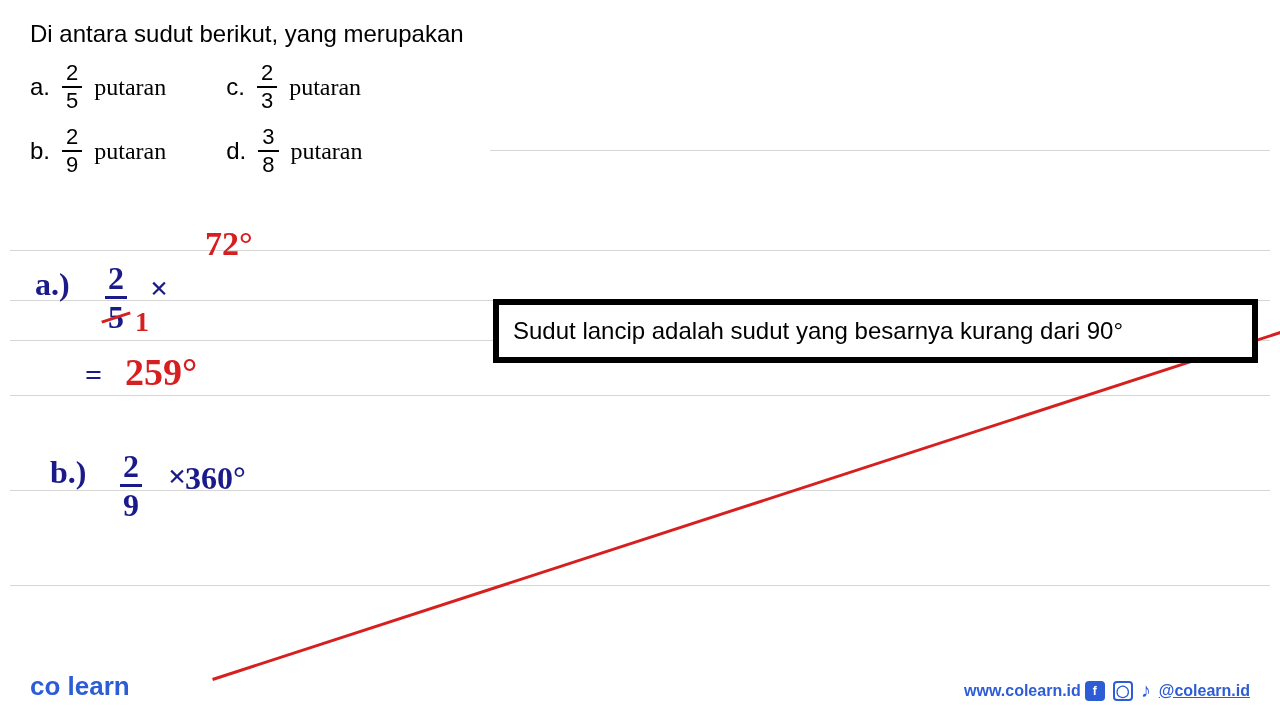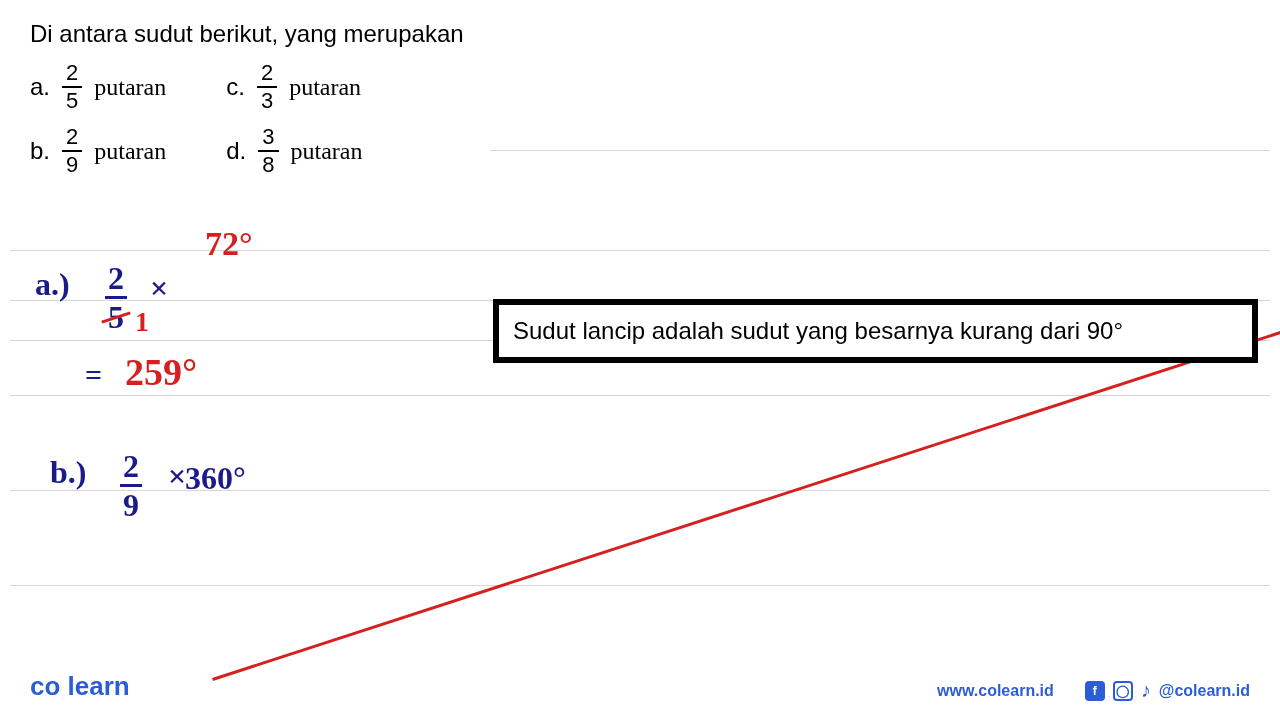--- a/index.html
+++ b/index.html
@@ -115,21 +115,21 @@
     }
     .logo .co {
       color: #2d5dd6;
     }
     .logo .learn {
       color: #2d5dd6;
     }
     .footer-right {
       display: flex;
       align-items: center;
-      gap: 31px;
+      gap: 4px;
       margin-top: 12px;
     }
     .website {
       color: #2d5dd6;
       font-size: 16px;
       font-weight: bold;
     }
     .social {
       display: flex;
       align-items: center;
@@ -144,20 +144,21 @@
       align-items: center;
       justify-content: center;
       color: #fff;
       font-size: 12px;
       font-weight: bold;
     }
     .social-handle {
       color: #2d5dd6;
       font-size: 16px;
       font-weight: bold;
+      text-decoration: underline;
     }
     .strike {
       position: relative;
     }
     .strike::after {
       content: '';
       position: absolute;
       left: -4px;
       right: -4px;
       top: 50%;

